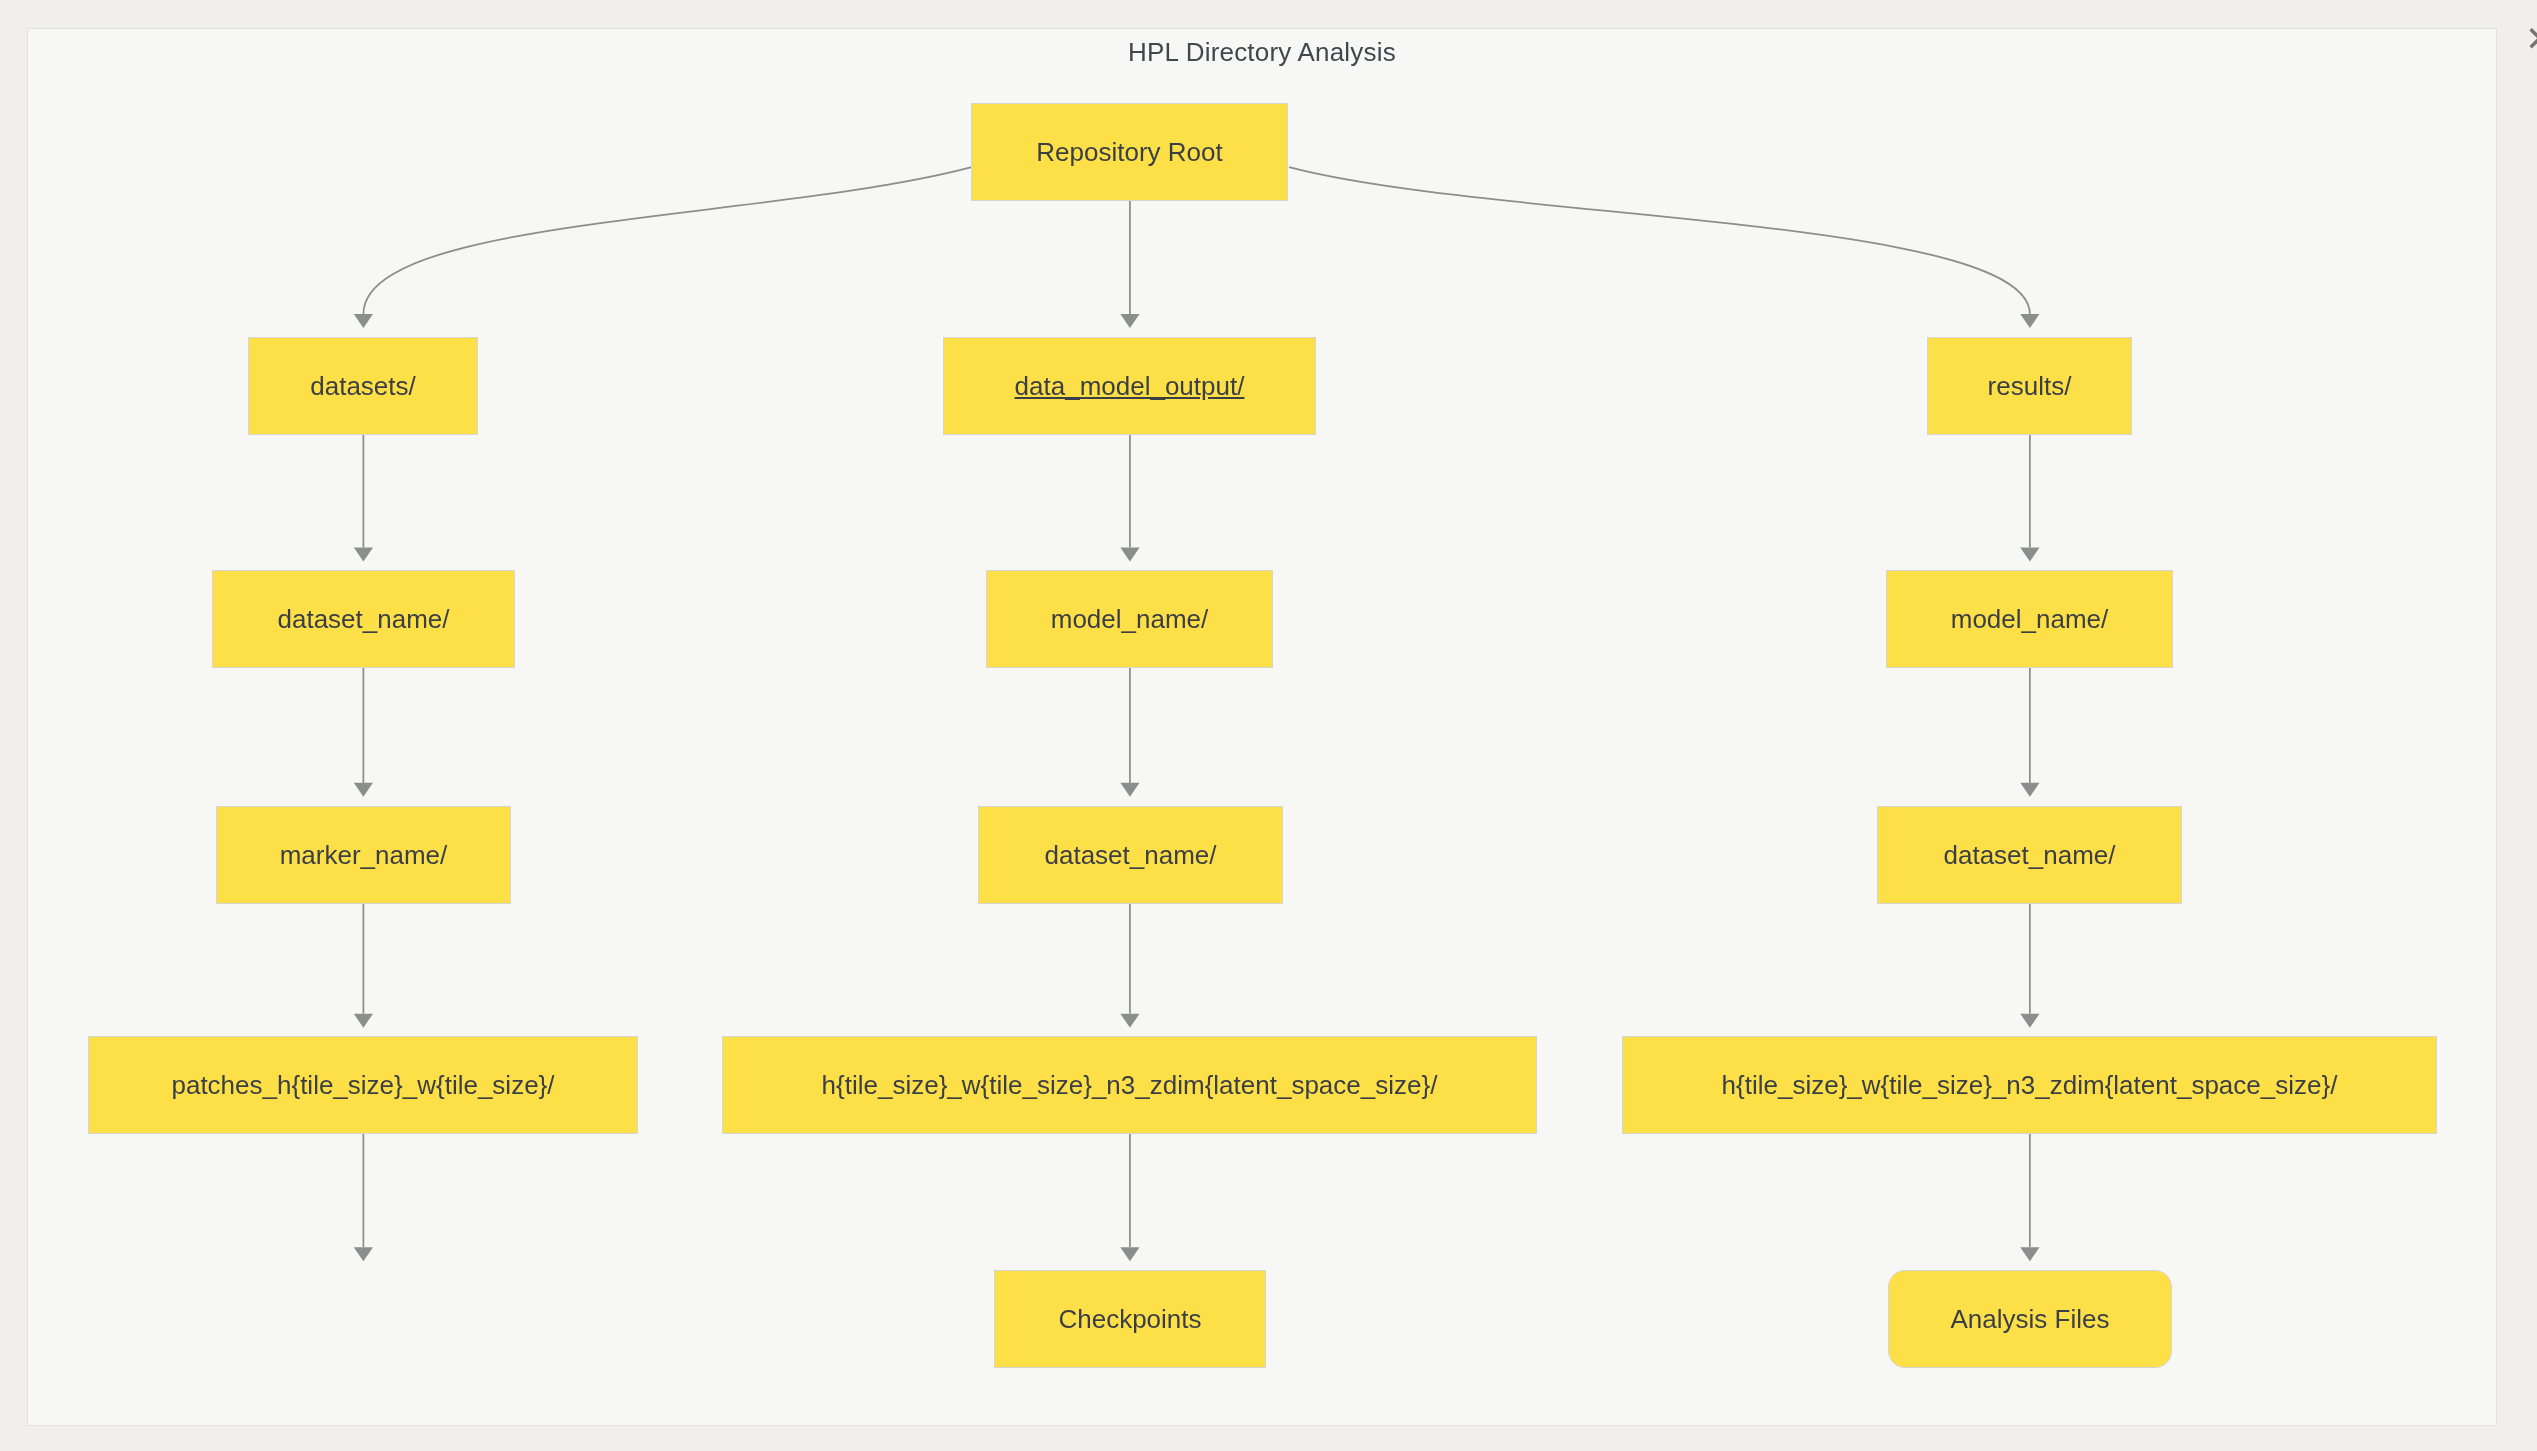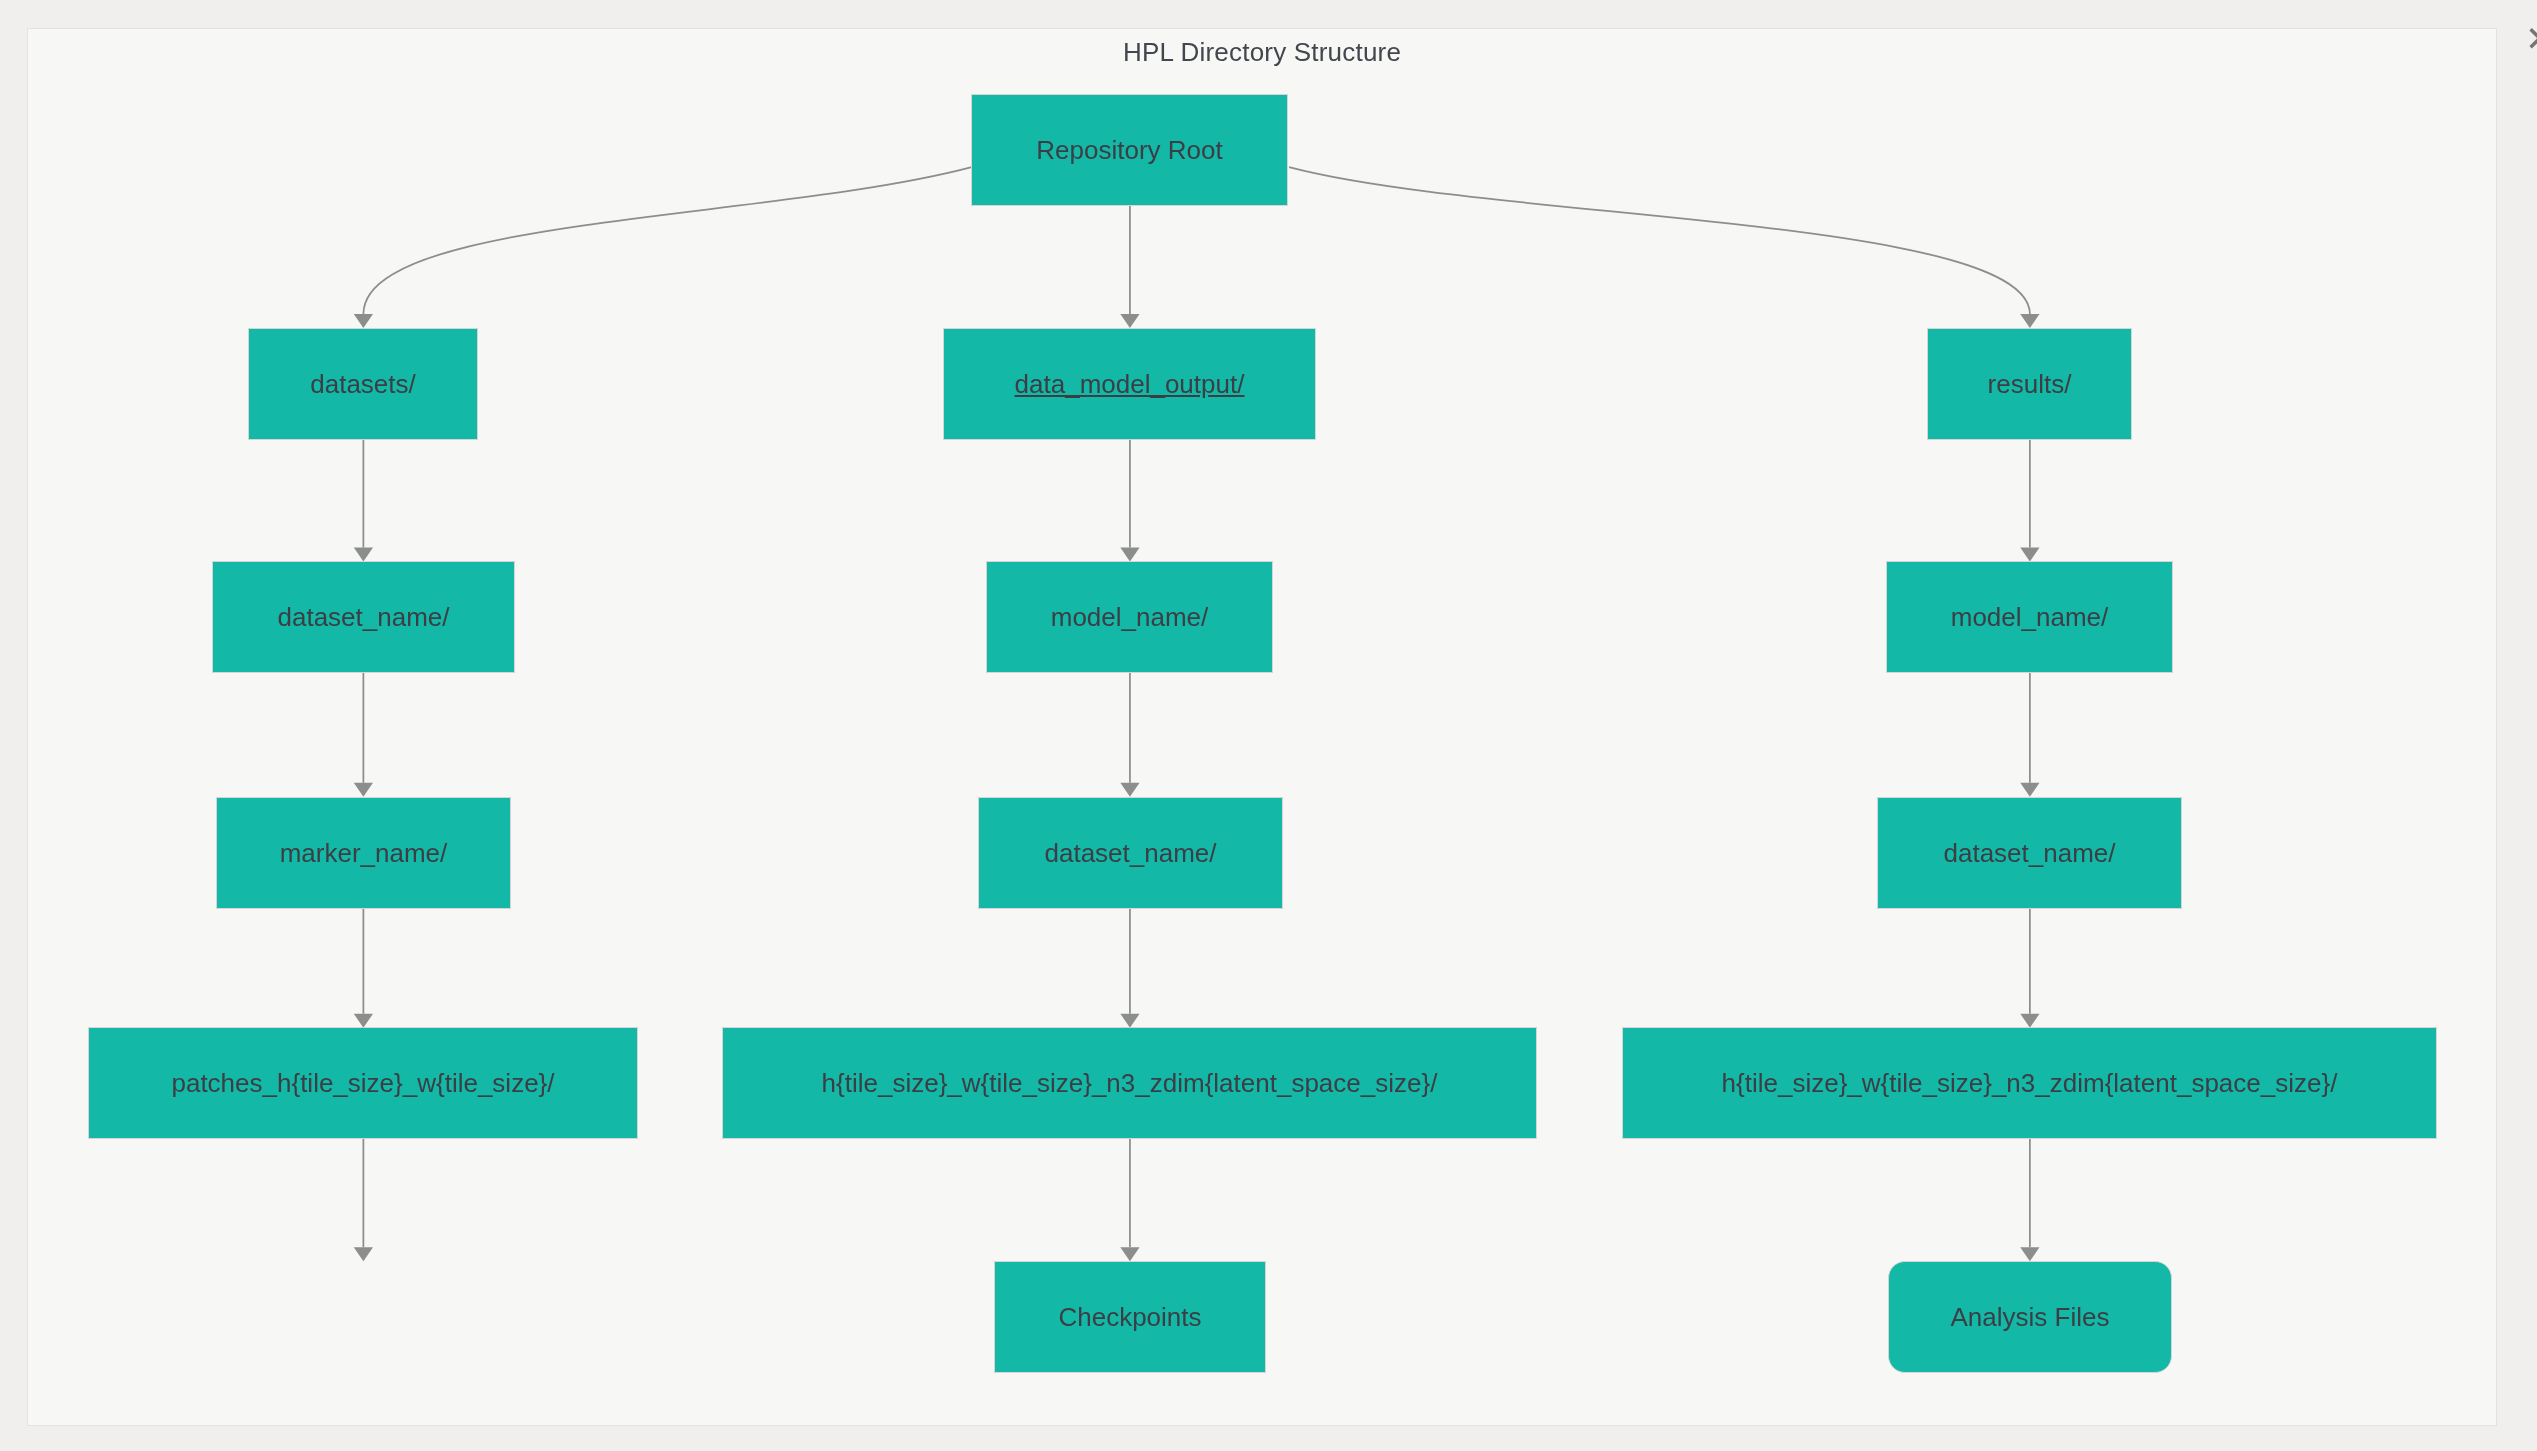--- a/index.html
+++ b/index.html
@@ -48,50 +48,51 @@
     fill: none;
     stroke: #8c8d8d;
     stroke-width: 2px;
   }
   svg.edges polygon {
     fill: #8c8d8d;
     stroke: none;
   }
   .node {
     position: absolute;
-    height: 112px;
+    height: 98px;
     box-sizing: border-box;
-    background: #14b8a6;
+    background: #fde047;
     border: 1.3px solid #d6d5d3;
     display: flex;
     align-items: center;
     justify-content: center;
     font-size: 26px;
     color: #3b3f45;
     white-space: nowrap;
+    margin-top: 9px;
   }
   .close-icon {
     position: absolute;
     left: 2525px;
     top: 21px;
     font-size: 35px;
     line-height: 35px;
     color: #757575;
     cursor: pointer;
     user-select: none;
   }
 </style>
 </head>
 <body>
 
 <div id="screen">
 
   <div class="panel"></div>
 
-  <div class="diagram-title">HPL Directory Structure</div>
+  <div class="diagram-title">HPL Directory Analysis</div>
 
   <svg class="edges" width="2538" height="1452" viewBox="0 0 2902 1660">
 
     <g>
       <path d="M 1111 191 C 880 252, 415.5 248, 415.5 359"></path>
       <polygon points="404.5,359 426.5,359 415.5,375"></polygon>
     </g>
 
     <g>
       <path d="M 1292 220 L 1292 359"></path>

